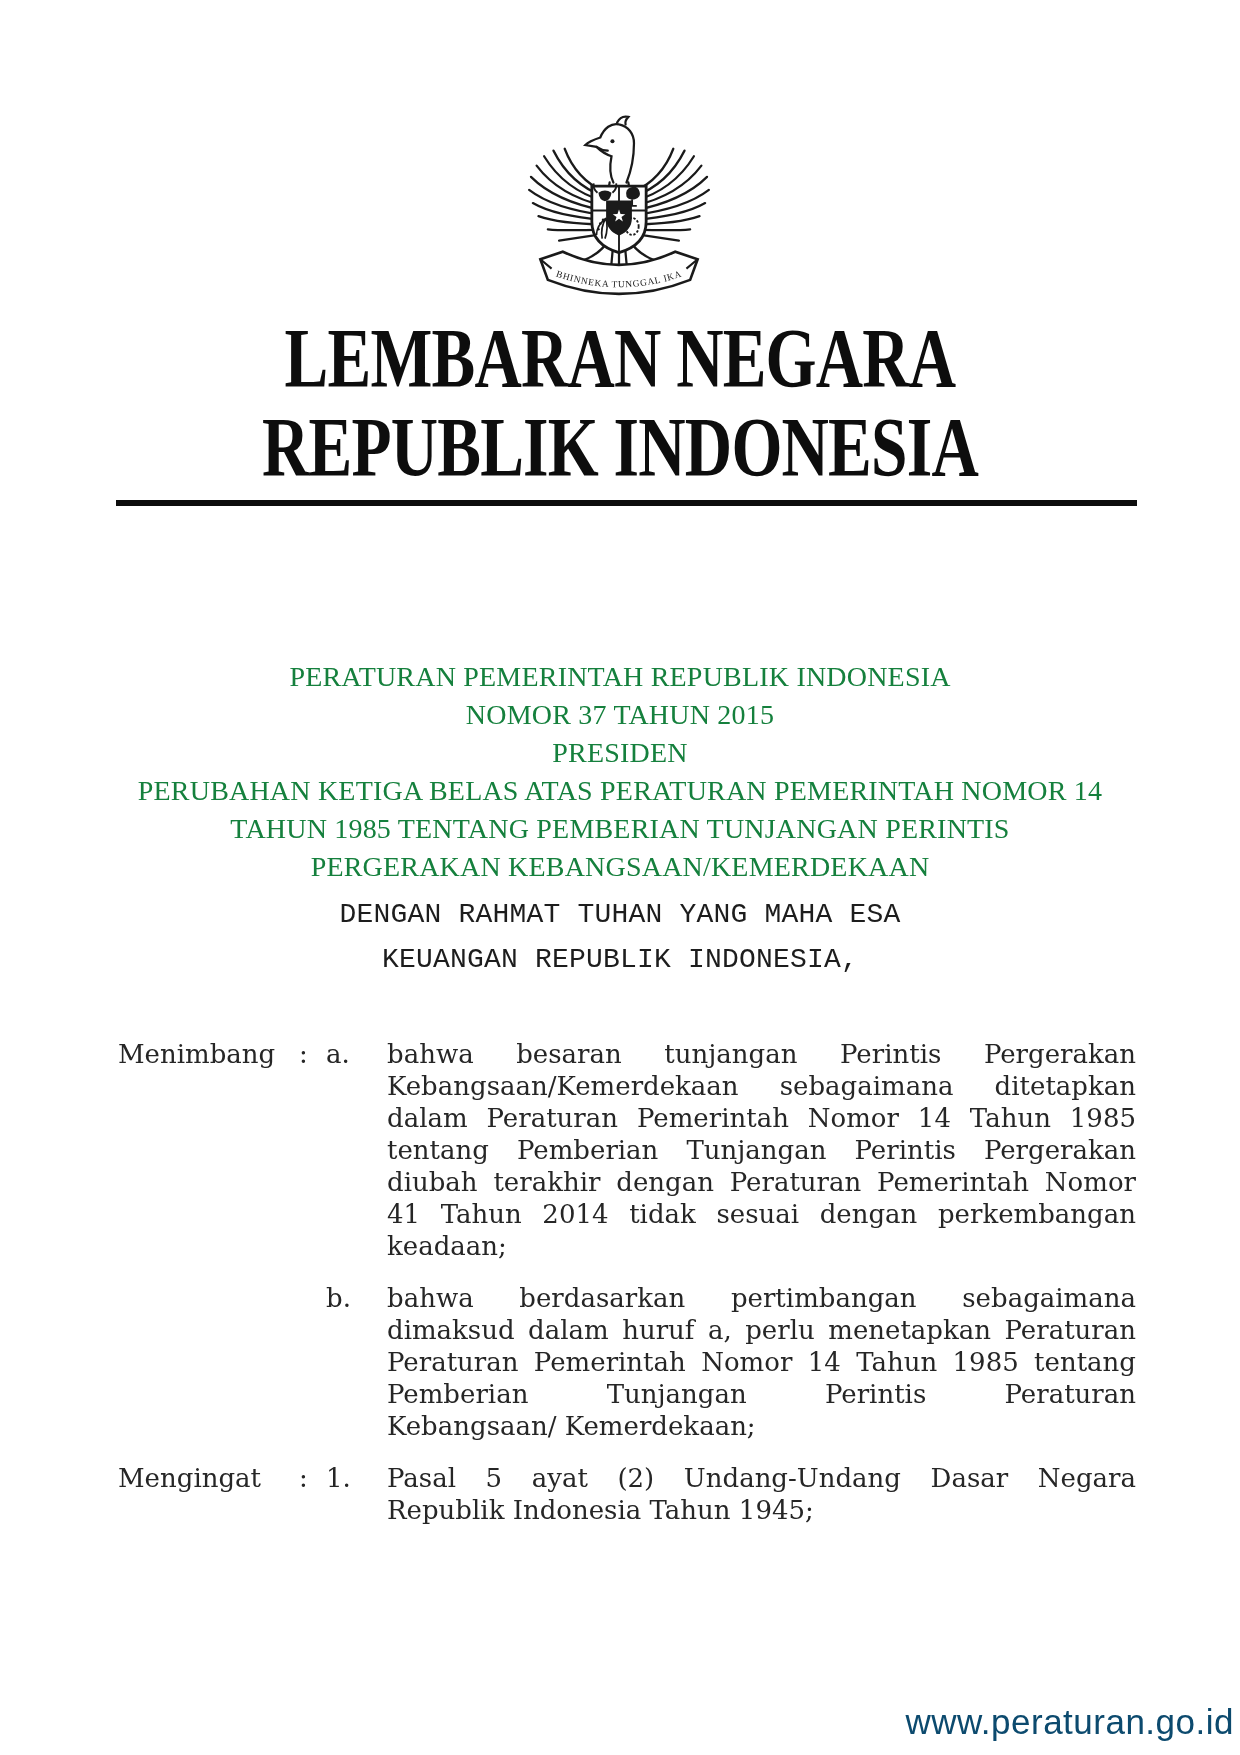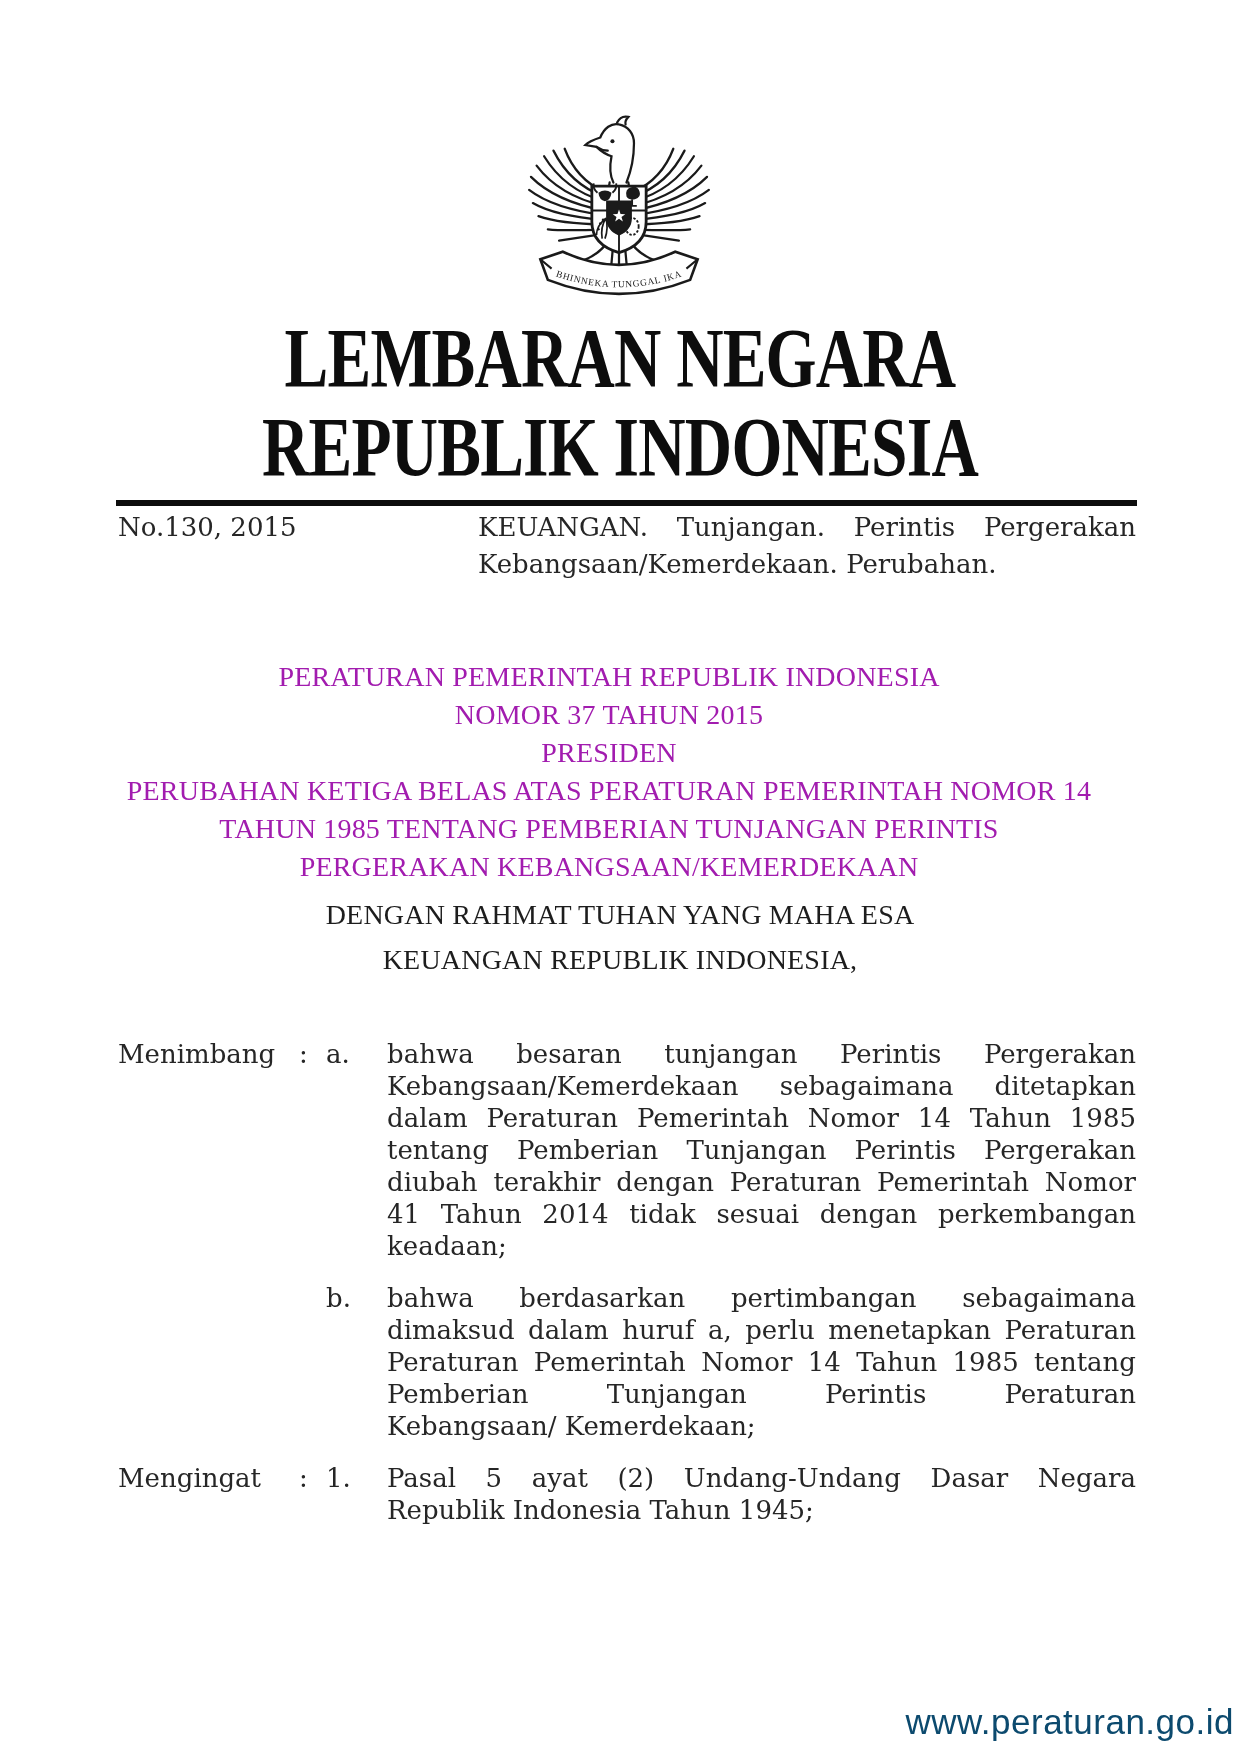--- a/index.html
+++ b/index.html
@@ -19,25 +19,25 @@
     font-size:84px;line-height:89px;color:#0d0d0d;
     transform:scaleX(0.78);transform-origin:50% 0;
     letter-spacing:-1px;white-space:nowrap;
   }
   .rule{left:116px;top:500px;width:1021px;height:6px;background:#0d0d0d;}
   
   .meta{left:118px;top:509px;width:1018px;display:flex;font-size:26px;line-height:37px;}
   .meta-num{flex:none;}
   .meta-subject{margin-left:auto;width:658px;}
   
-  .headings{left:100px;top:658px;width:1018px;text-align:center;
+  .headings{left:111px;top:658px;width:1018px;text-align:center;
     font-family:"Liberation Serif",serif;font-size:28px;line-height:38px;
-    letter-spacing:.2px;color:#a21caf;}
+    letter-spacing:.2px;color:#15803d;}
   .motto-block{left:111px;top:892px;width:1018px;text-align:center;
-    font-family:Liberation Serif, serif;font-size:28px;line-height:45px;
+    font-family:Liberation Mono, monospace;font-size:28px;line-height:45px;
     letter-spacing:.2px;color:#1d1d1d;}
   
   .cons{left:118px;top:1038px;width:1018px;font-size:26px;}
   .cons-item{display:grid;grid-template-columns:181px 27px 61px 1fr;}
   .cons-item .cell{line-height:32px;}
   .gap{margin-top:20px;}
   .jline{text-align:justify;text-align-last:justify;-moz-text-align-last:justify;line-height:32px;}
   .lline{text-align:left;line-height:32px;}
   .jline37{text-align:justify;text-align-last:justify;-moz-text-align-last:justify;line-height:37px;}
   .lline37{text-align:left;line-height:37px;}
@@ -123,27 +123,20 @@
     </svg>
   </div>
 
   <div class="abs masthead">
     <div>LEMBARAN NEGARA</div>
     <div>REPUBLIK INDONESIA</div>
   </div>
 
   <div class="abs rule"></div>
 
-  <div class="abs meta">
-    <div class="meta-num">No.130, 2015</div>
-    <div class="meta-subject">
-      <div class="jline37">KEUANGAN. Tunjangan. Perintis Pergerakan</div>
-      <div class="lline37">Kebangsaan/Kemerdekaan. Perubahan.</div>
-    </div>
-  </div>
 
   <div class="abs headings">
     <div>PERATURAN PEMERINTAH REPUBLIK INDONESIA</div>
     <div>NOMOR 37 TAHUN 2015</div>
     <div>PRESIDEN</div>
     <div>PERUBAHAN KETIGA BELAS ATAS PERATURAN PEMERINTAH NOMOR 14</div>
     <div>TAHUN 1985 TENTANG PEMBERIAN TUNJANGAN PERINTIS</div>
     <div>PERGERAKAN KEBANGSAAN/KEMERDEKAAN</div>
   </div>
 

